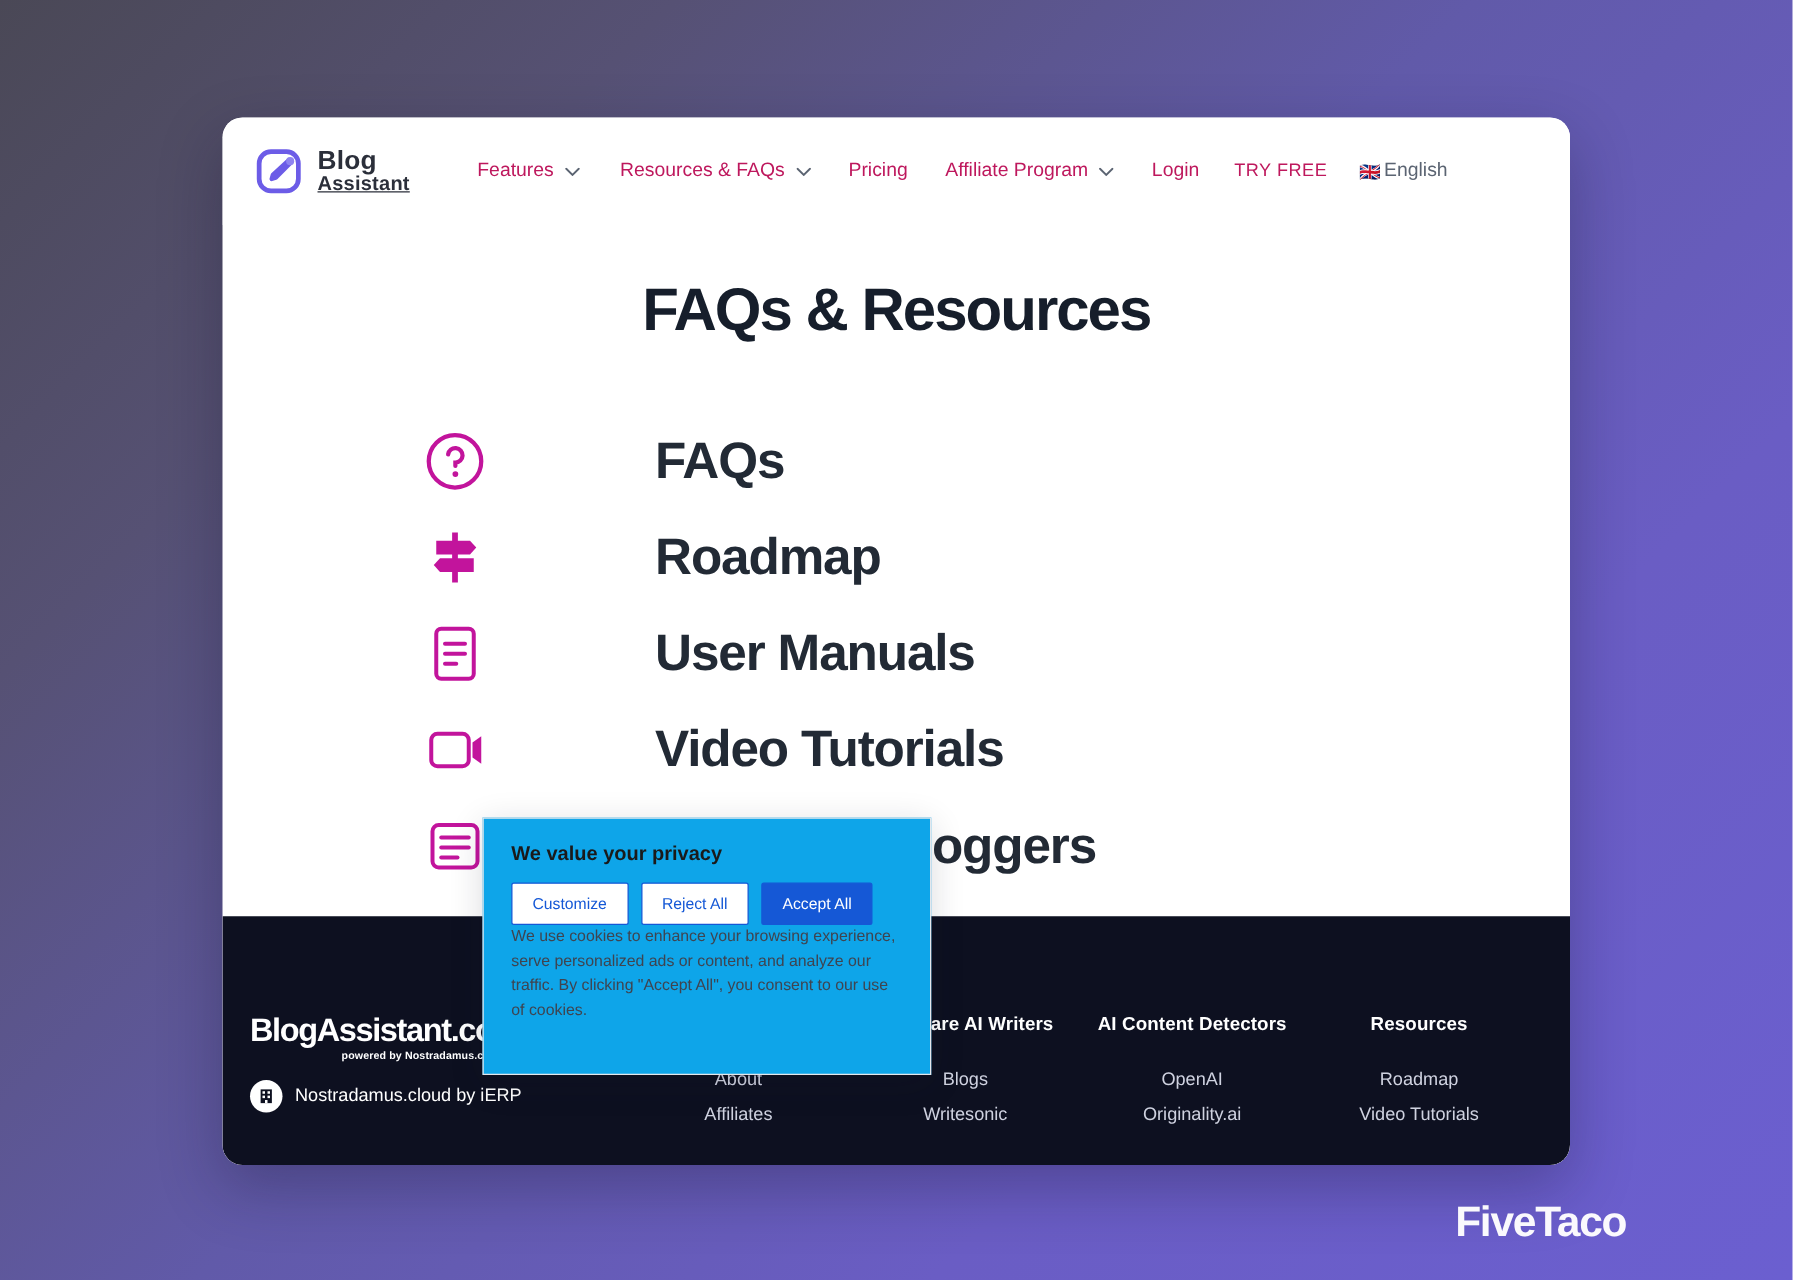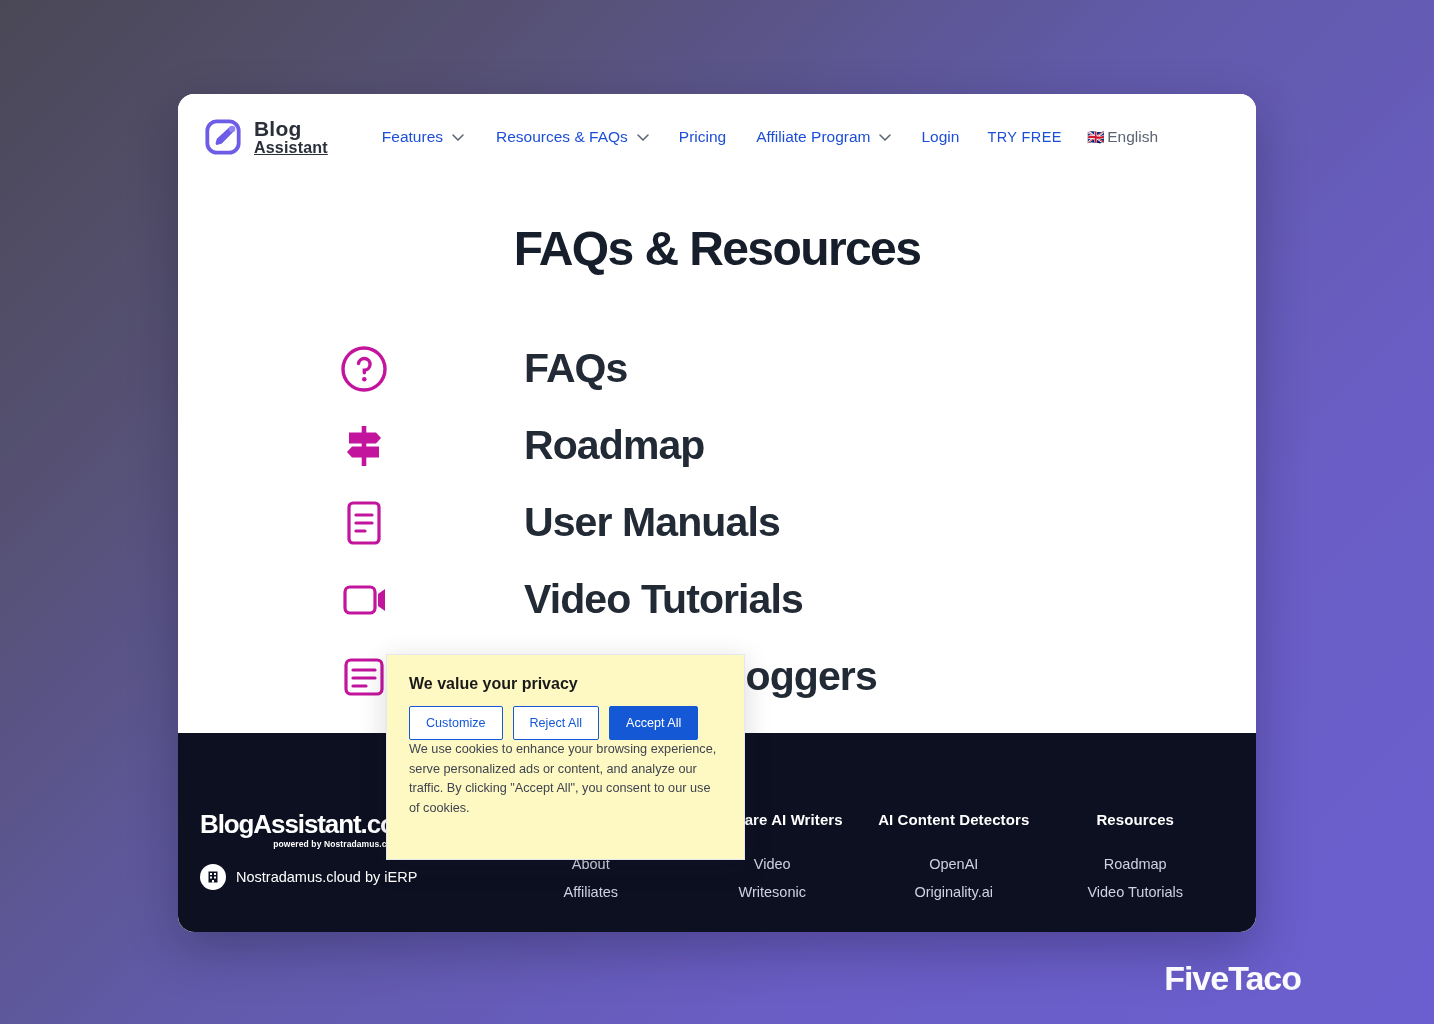--- a/index.html
+++ b/index.html
@@ -57,21 +57,21 @@
   #nav-links {
     display: flex;
     align-items: center;
     gap: 0;
     flex: 1;
   }
   .nav-item {
     display: flex;
     align-items: center;
     gap: 9px;
-    color: #1d4ed8;
+    color: #be185d;
     font-size: 15.5px;
     padding: 8px 16px;
     white-space: nowrap;
     cursor: pointer;
     text-align: center;
   }
   .nav-item.compact { padding: 8px 14px; }
   .chev { width: 12px; height: 7px; display: block; flex: none; }
   .nav-cta { letter-spacing: .4px; font-size: 14.5px; }
   .lang {
@@ -188,21 +188,21 @@
     white-space: nowrap;
   }
   .fcol.resources ul { margin-top: 28px; }
 
   
   #cookie-banner {
     position: absolute;
     left: 208px;
     top: 560px;
     width: 359px;
-    background: #fef9c3;
+    background: #0ea5e9;
     border: 1px solid #e4e7ec;
     box-shadow: 0 6px 26px rgba(25,25,45,.16);
     padding: 20px 22px 22px 22px;
     z-index: 30;
   }
   #cookie-title {
     font-size: 16px;
     font-weight: 700;
     color: #1a1a1a;
     margin-bottom: 13px;
@@ -399,21 +399,21 @@
         <div class="fcol-head">Company</div>
         <ul>
           <li>About</li>
           <li>Affiliates</li>
         </ul>
       </div>
 
       <div class="fcol">
         <div class="fcol-head">Compare AI Writers</div>
         <ul>
-          <li>Video</li>
+          <li>Blogs</li>
           <li>Writesonic</li>
         </ul>
       </div>
 
       <div class="fcol">
         <div class="fcol-head">AI Content Detectors</div>
         <ul>
           <li>OpenAI</li>
           <li>Originality.ai</li>
         </ul>

